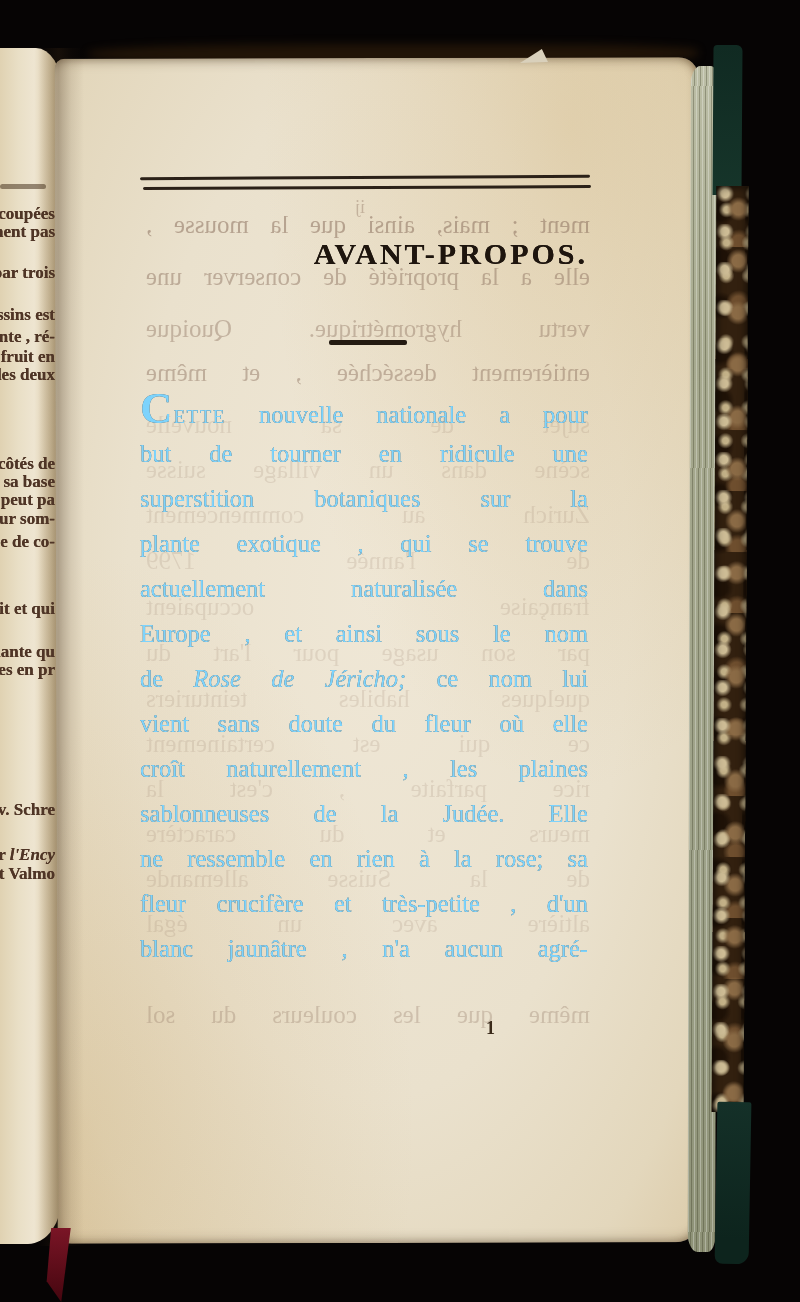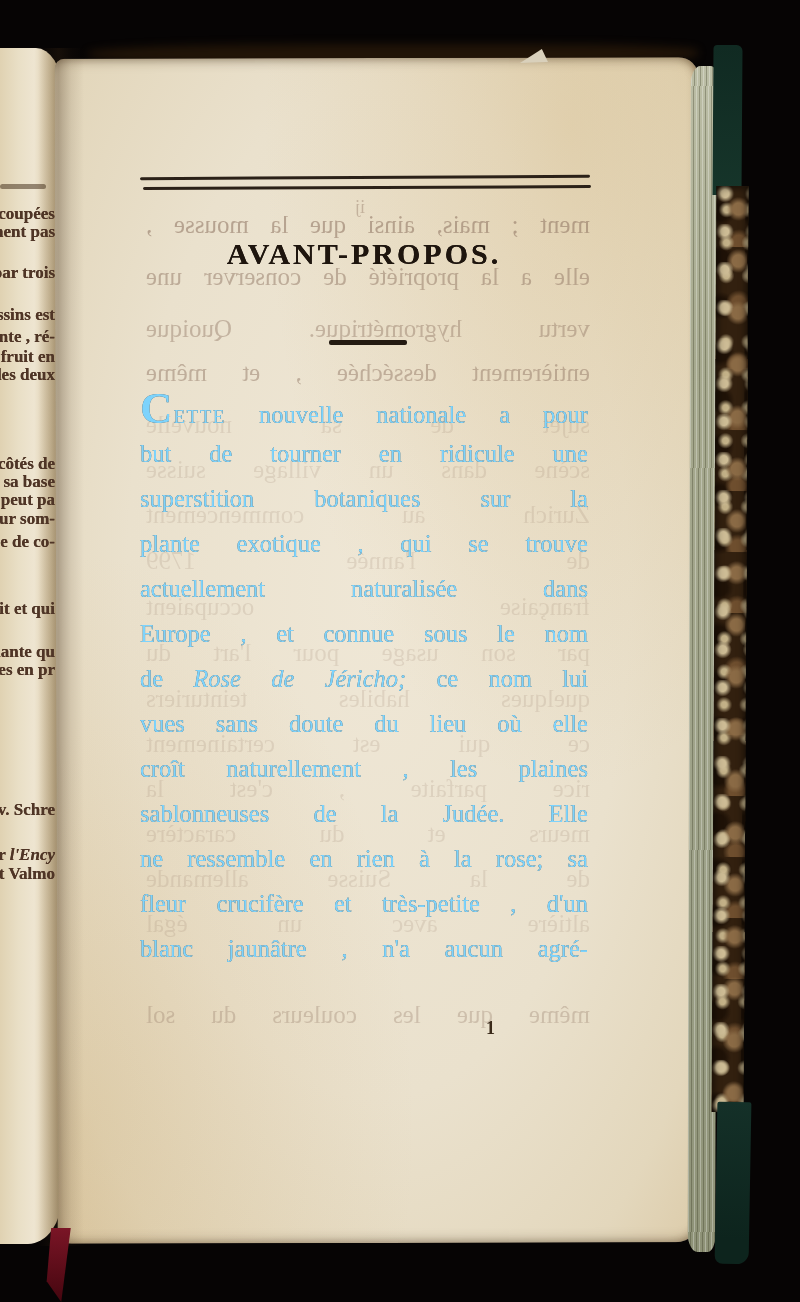--- a/index.html
+++ b/index.html
@@ -51,21 +51,21 @@
       background-size:29px 38px,31px 52px,23px 33px,37px 61px,29px 47px;
       box-shadow:inset 0 0 7px 2px rgba(0,0,0,.55);transform:rotate(.3deg);}
   .green-bottom{position:absolute;left:716px;top:1102px;width:34px;height:162px;
       background:linear-gradient(180deg,#143028,#0d241d 85%);border-radius:2px 2px 12px 8px;transform:rotate(1deg);}
   .red-sliver{position:absolute;left:45px;top:1228px;width:28px;height:74px;
       background:linear-gradient(180deg,#7a1526,#45060f);clip-path:polygon(22% 0,92% 0,58% 100%,6% 72%);}
   
   .rule{position:absolute;height:3px;background:#2b2118;border-radius:2px;}
   .rule1{left:140px;top:176px;width:450px;transform:rotate(-.3deg);}
   .rule2{left:143px;top:186px;width:448px;transform:rotate(-.25deg);}
-  .title{position:absolute;left:140px;top:237px;width:448px;margin:0;text-align:center;
+  .title{position:absolute;left:140px;top:237px;width:448px;margin:0;text-align:right;
       font-size:30px;font-weight:700;letter-spacing:3px;color:#1e150e;text-shadow:0 0 .4px #1e150e;}
   .short-rule{position:absolute;left:329px;top:340px;width:78px;height:5px;background:#241b12;border-radius:2px;}
   #body{position:absolute;left:140px;top:386px;width:448px;color:#7dd3fc;}
   .bline{height:45px;line-height:45px;font-size:24.5px;text-align:justify;text-align-last:justify;
       text-shadow:0 0 .35px rgba(36,27,19,.8);}
   .bline .init{font-size:45px;font-weight:600;letter-spacing:1px;}
   .bline .sc{font-size:19px;letter-spacing:1.5px;}
   .signature{position:absolute;left:486px;top:1018px;font-size:18px;font-weight:700;color:#3a2a1a;}
   
   .bl{position:absolute;left:146px;width:444px;font-size:25px;color:#8d7260;
@@ -111,23 +111,23 @@
   <div class="rule rule2"></div>
   <h1 class="title">AVANT-PROPOS.</h1>
   <div class="short-rule"></div>
 
   <div id="body">
       <div class="bline"><span class="init">C</span><span class="sc">ETTE</span> nouvelle nationale a pour</div>
       <div class="bline">but de tourner en ridicule une</div>
       <div class="bline">superstition botaniques sur la</div>
       <div class="bline">plante exotique , qui se trouve</div>
       <div class="bline">actuellement naturalisée dans</div>
-      <div class="bline">Europe , et connue sous le nom</div>
+      <div class="bline">Europe , et ainsi sous le nom</div>
       <div class="bline">de <em>Rose de Jéricho;</em> ce nom lui</div>
-      <div class="bline">vues sans doute du lieu où elle</div>
+      <div class="bline">vient sans doute du fleur où elle</div>
       <div class="bline">croît naturellement , les plaines</div>
       <div class="bline">sablonneuses de la Judée. Elle</div>
       <div class="bline">ne ressemble en rien à la rose; sa</div>
       <div class="bline">fleur crucifère et très-petite , d'un</div>
       <div class="bline">blanc jaunâtre , n'a aucun agré-</div>
     </div>
   <div class="signature">1</div>
 
   <div id="frags">
       <div class="lfrag" style="top: 204px;">, coupées</div>

